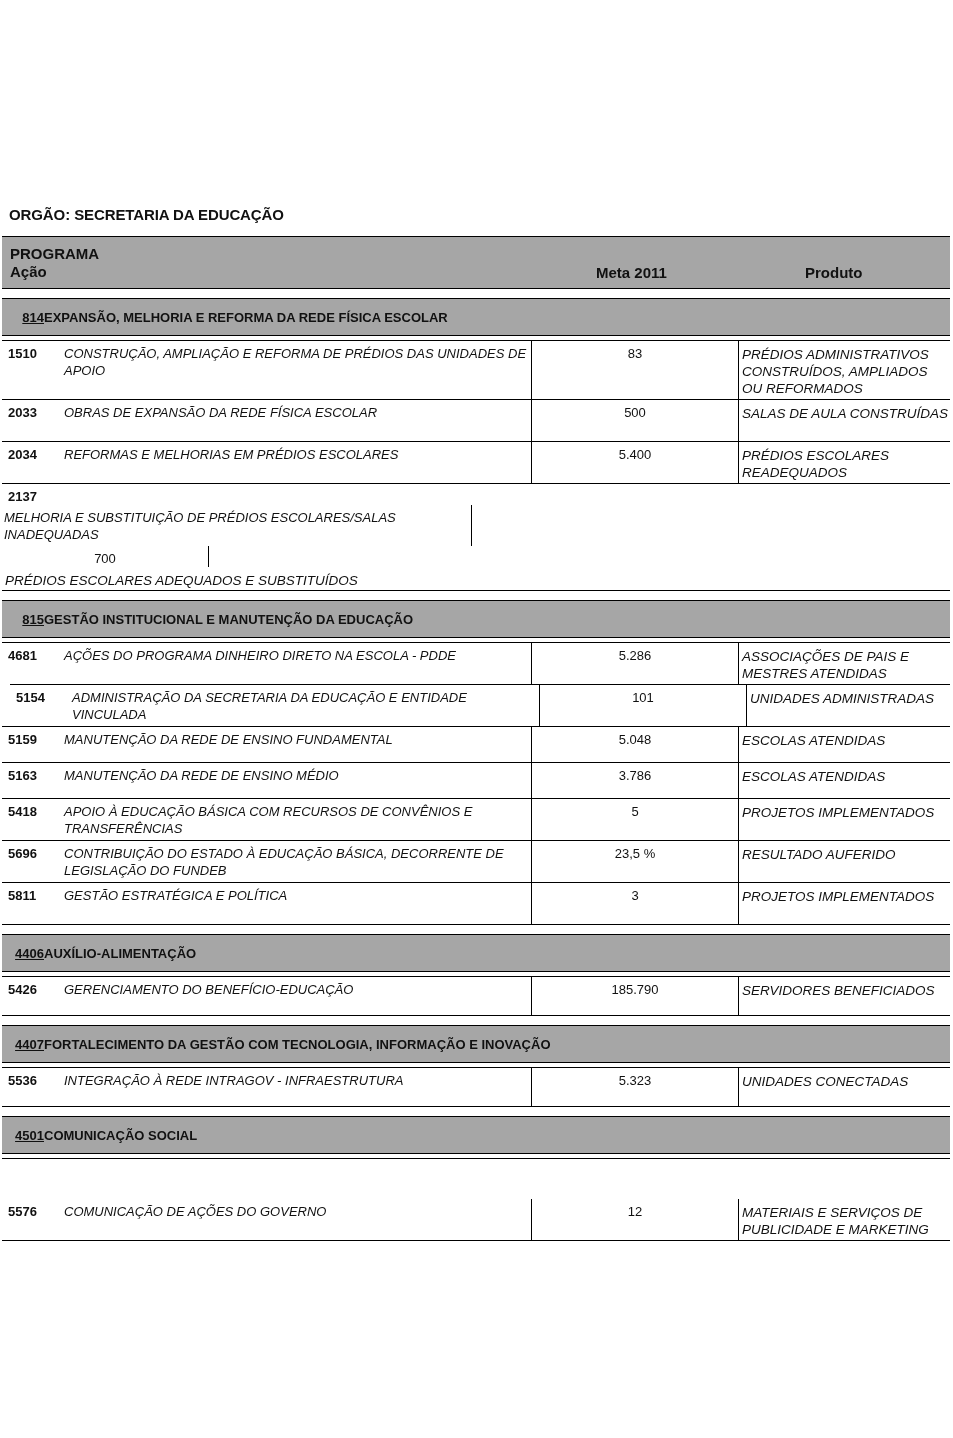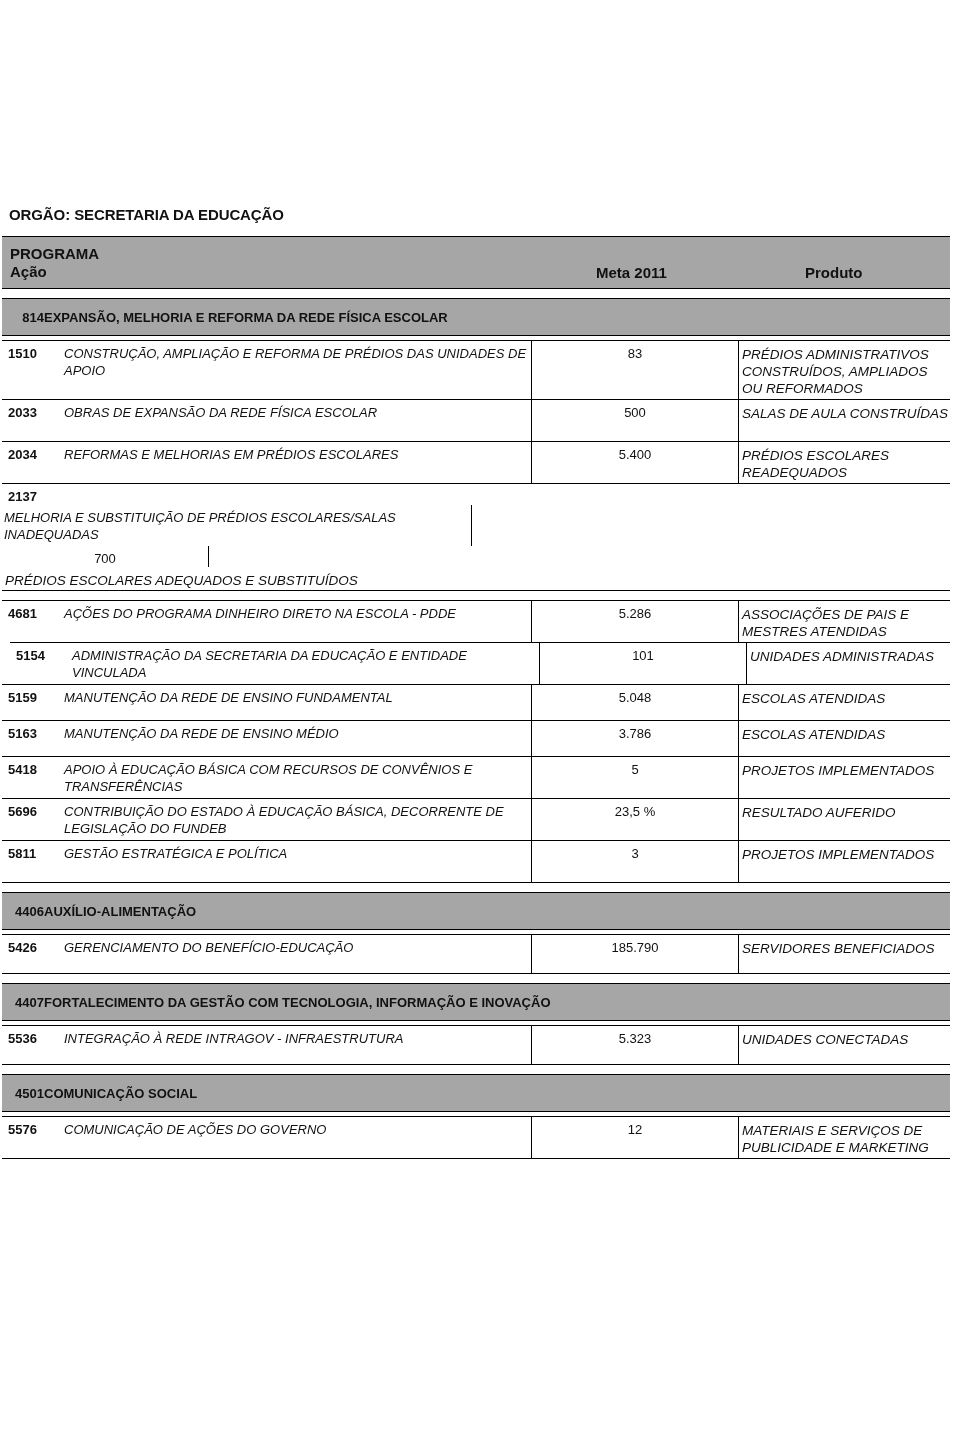--- a/index.html
+++ b/index.html
@@ -5,21 +5,21 @@
   html, body { margin: 0; padding: 0; background: #ffffff; }
   body { width: 953px; height: 1438px; position: relative; font-family: "Liberation Sans", sans-serif; color: #111; overflow: hidden; }
   .org-title { position: absolute; left: 9px; top: 206px; font-size: 15px; font-weight: bold; letter-spacing: -0.1px; }
   .table { position: absolute; left: 2px; top: 236px; width: 948px; }
   .col-header { background: #a6a6a6; border-top: 1.5px solid #000; border-bottom: 1.5px solid #000; height: 51px; position: relative; }
   .col-header .h1 { position: absolute; left: 8px; top: 8px; font-size: 15px; font-weight: bold; line-height: 18px; }
   .col-header .meta { position: absolute; left: 594px; top: 27px; font-size: 15px; font-weight: bold; }
   .col-header .prod { position: absolute; left: 803px; top: 27px; font-size: 15px; font-weight: bold; }
   .section { margin-top: 9px; }
   .sec-head { background: #a6a6a6; border-top: 1.5px solid #000; border-bottom: 1.5px solid #000; height: 36px; display: flex; align-items: center; font-size: 13px; font-weight: bold; }
-  .sec-head .code { width: 42px; text-align: right; padding-right: 0; box-sizing: border-box; }
+  .sec-head .code { width: 42px; text-align: right; padding-right: 0; box-sizing: border-box; text-decoration: underline; }
   .rows { margin-top: 4px; border-top: 1.5px solid #000; border-bottom: 1.5px solid #000; }
   .row { display: flex; border-top: 1px solid #000; font-size: 13px; line-height: 17px; }
   .row:first-child { border-top: none; }
   .row .code { width: 60px; padding: 4px 0 0 6px; box-sizing: border-box; font-weight: bold; }
   .row .desc { width: 470px; padding: 4px 4px 3px 2px; box-sizing: border-box; font-style: italic; border-right: 1px solid #000; }
   .row .meta { width: 207px; padding: 4px 0 0 0; box-sizing: border-box; text-align: center; border-right: 1px solid #000; }
   .row .prod { flex: 1; padding: 5px 0 1px 3px; box-sizing: border-box; font-style: italic; font-size: 13.5px; }
 </style>
 </head>
 <body>
@@ -63,20 +63,24 @@
           </div>
           <div class="row" style="min-height: 58px; flex-direction: column;">
             <div class="code">2137</div>
             <div class="desc">MELHORIA E SUBSTITUIÇÃO DE PRÉDIOS ESCOLARES/SALAS INADEQUADAS</div>
             <div class="meta">700</div>
             <div class="prod">PRÉDIOS ESCOLARES ADEQUADOS E SUBSTITUÍDOS</div>
           </div>
         </div>
       </div>
       <div class="section">
+        <div class="sec-head">
+          <span class="code">815</span>
+          <span class="title">GESTÃO INSTITUCIONAL E MANUTENÇÃO DA EDUCAÇÃO</span>
+        </div>
         <div class="rows">
           <div class="row" style="min-height: 41px;">
             <div class="code">4681</div>
             <div class="desc">AÇÕES DO PROGRAMA DINHEIRO DIRETO NA ESCOLA - PDDE</div>
             <div class="meta">5.286</div>
             <div class="prod">ASSOCIAÇÕES DE PAIS E MESTRES ATENDIDAS</div>
           </div>
           <div class="row" style="min-height: 41px; margin-left: 8px;">
             <div class="code">5154</div>
             <div class="desc">ADMINISTRAÇÃO DA SECRETARIA DA EDUCAÇÃO E ENTIDADE VINCULADA</div>
@@ -142,21 +146,21 @@
             <div class="prod">UNIDADES CONECTADAS</div>
           </div>
         </div>
       </div>
       <div class="section">
         <div class="sec-head">
           <span class="code">4501</span>
           <span class="title">COMUNICAÇÃO SOCIAL</span>
         </div>
         <div class="rows">
-          <div class="row" style="min-height: 41px;">
+          <div class="row" style="min-height: 41px; margin-top: 40px;">
             <div class="code">5576</div>
             <div class="desc">COMUNICAÇÃO DE AÇÕES DO GOVERNO</div>
             <div class="meta">12</div>
             <div class="prod">MATERIAIS E SERVIÇOS DE PUBLICIDADE E MARKETING</div>
           </div>
         </div>
       </div>
     </div>
 </div>
 

